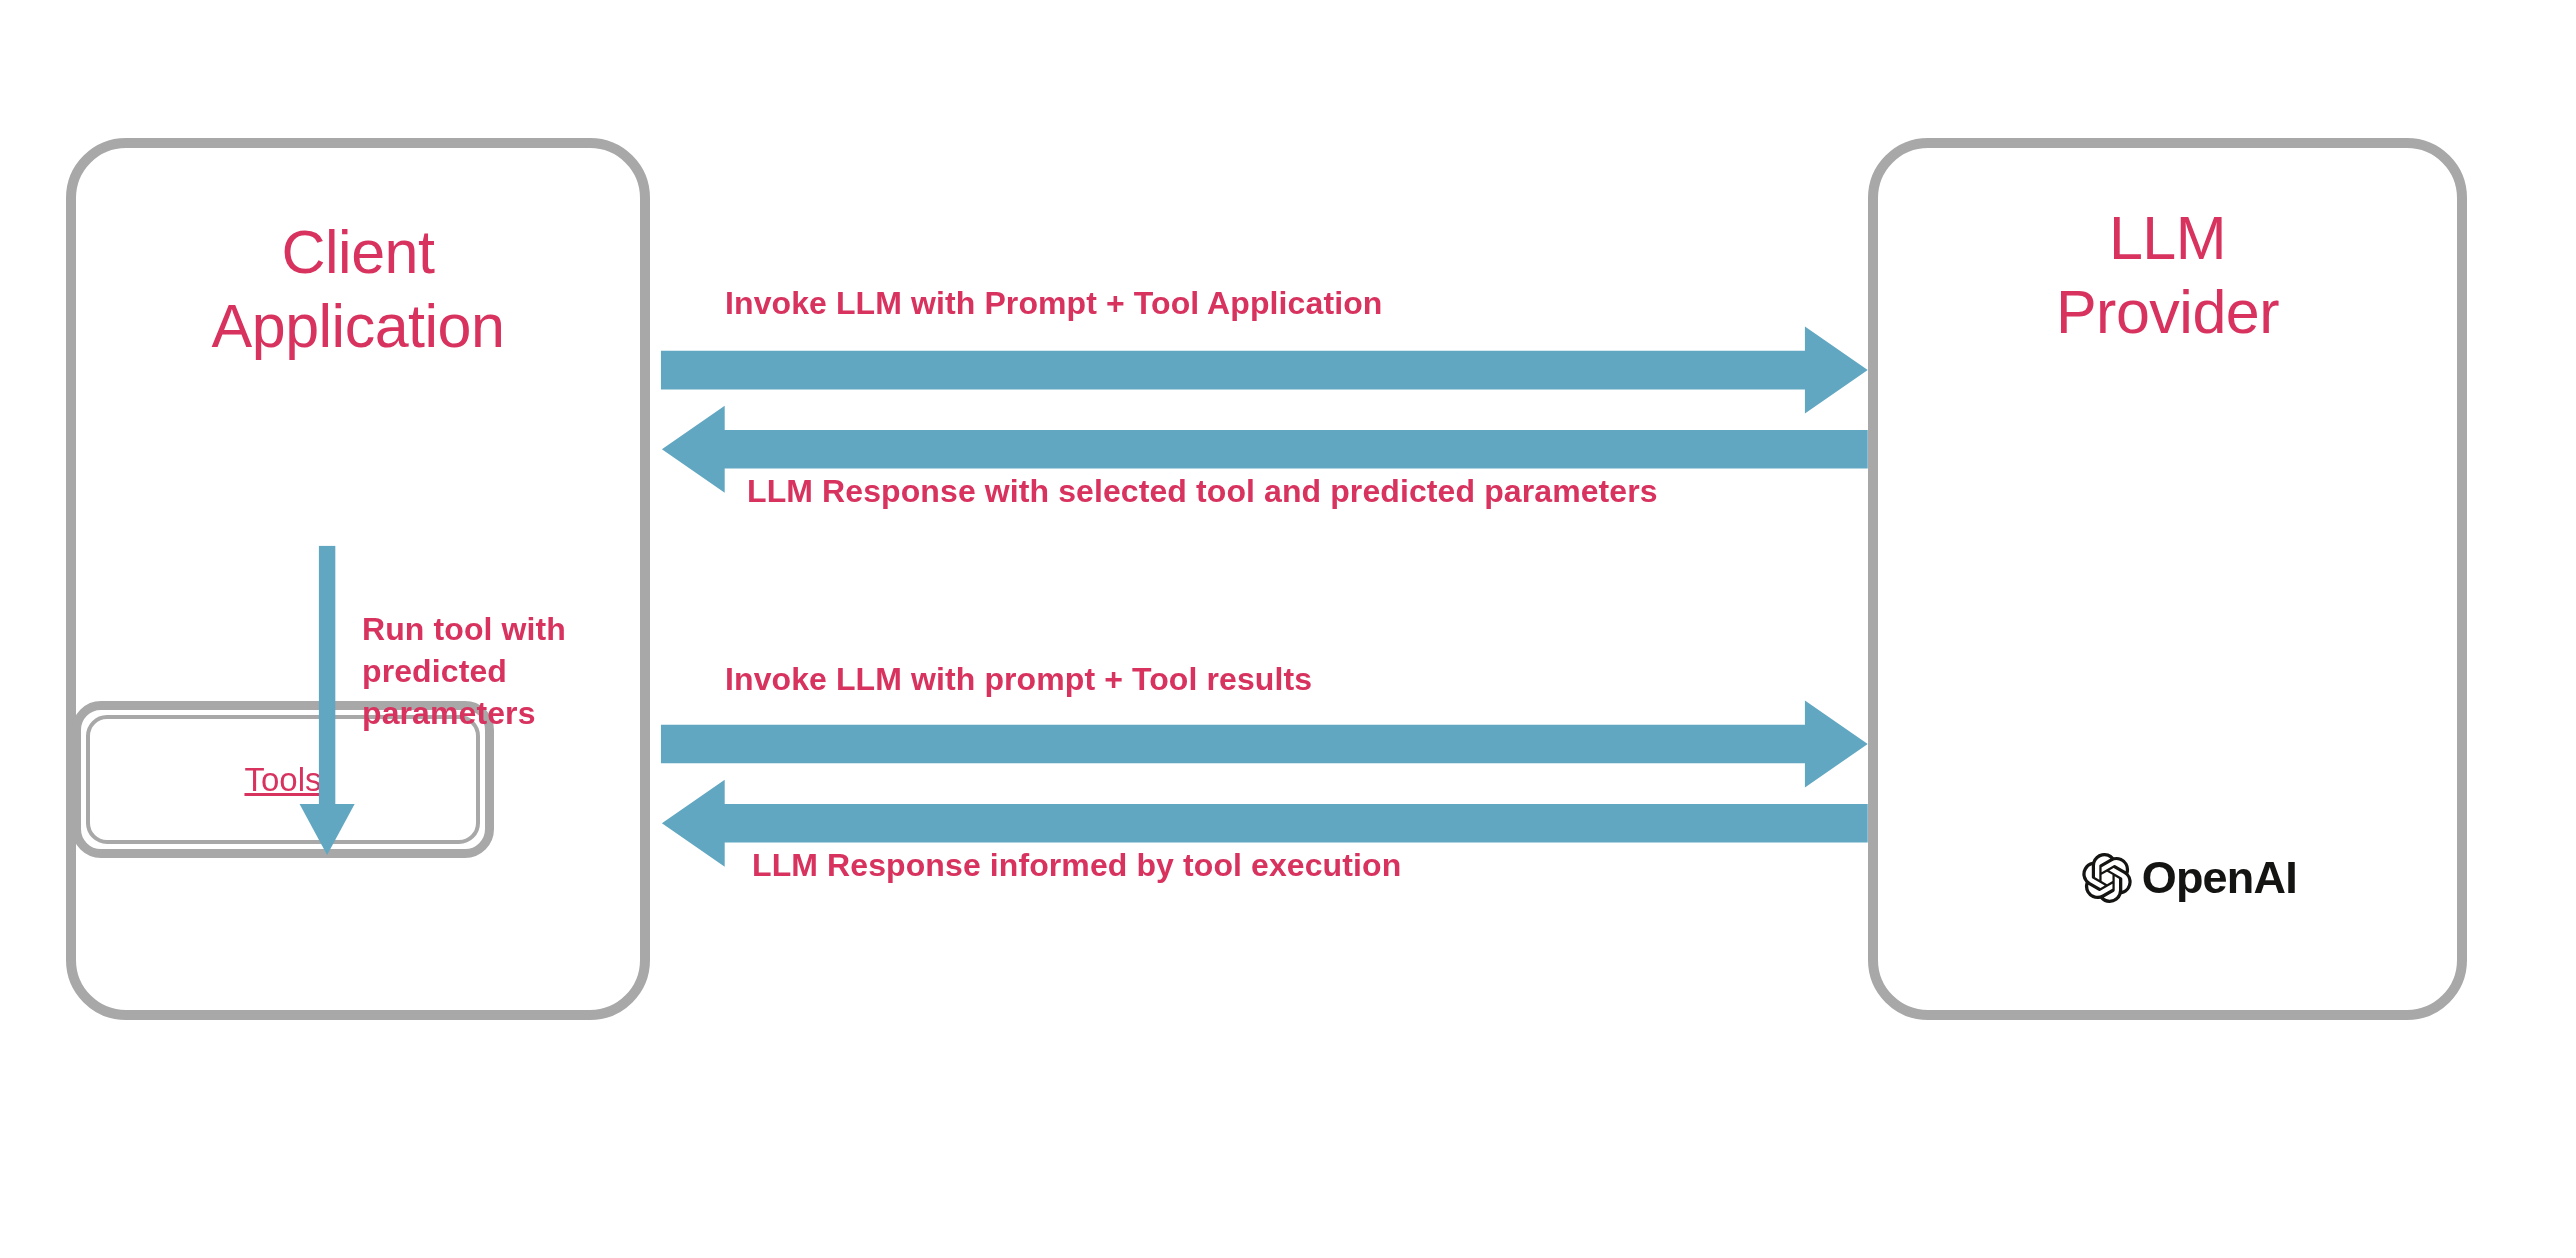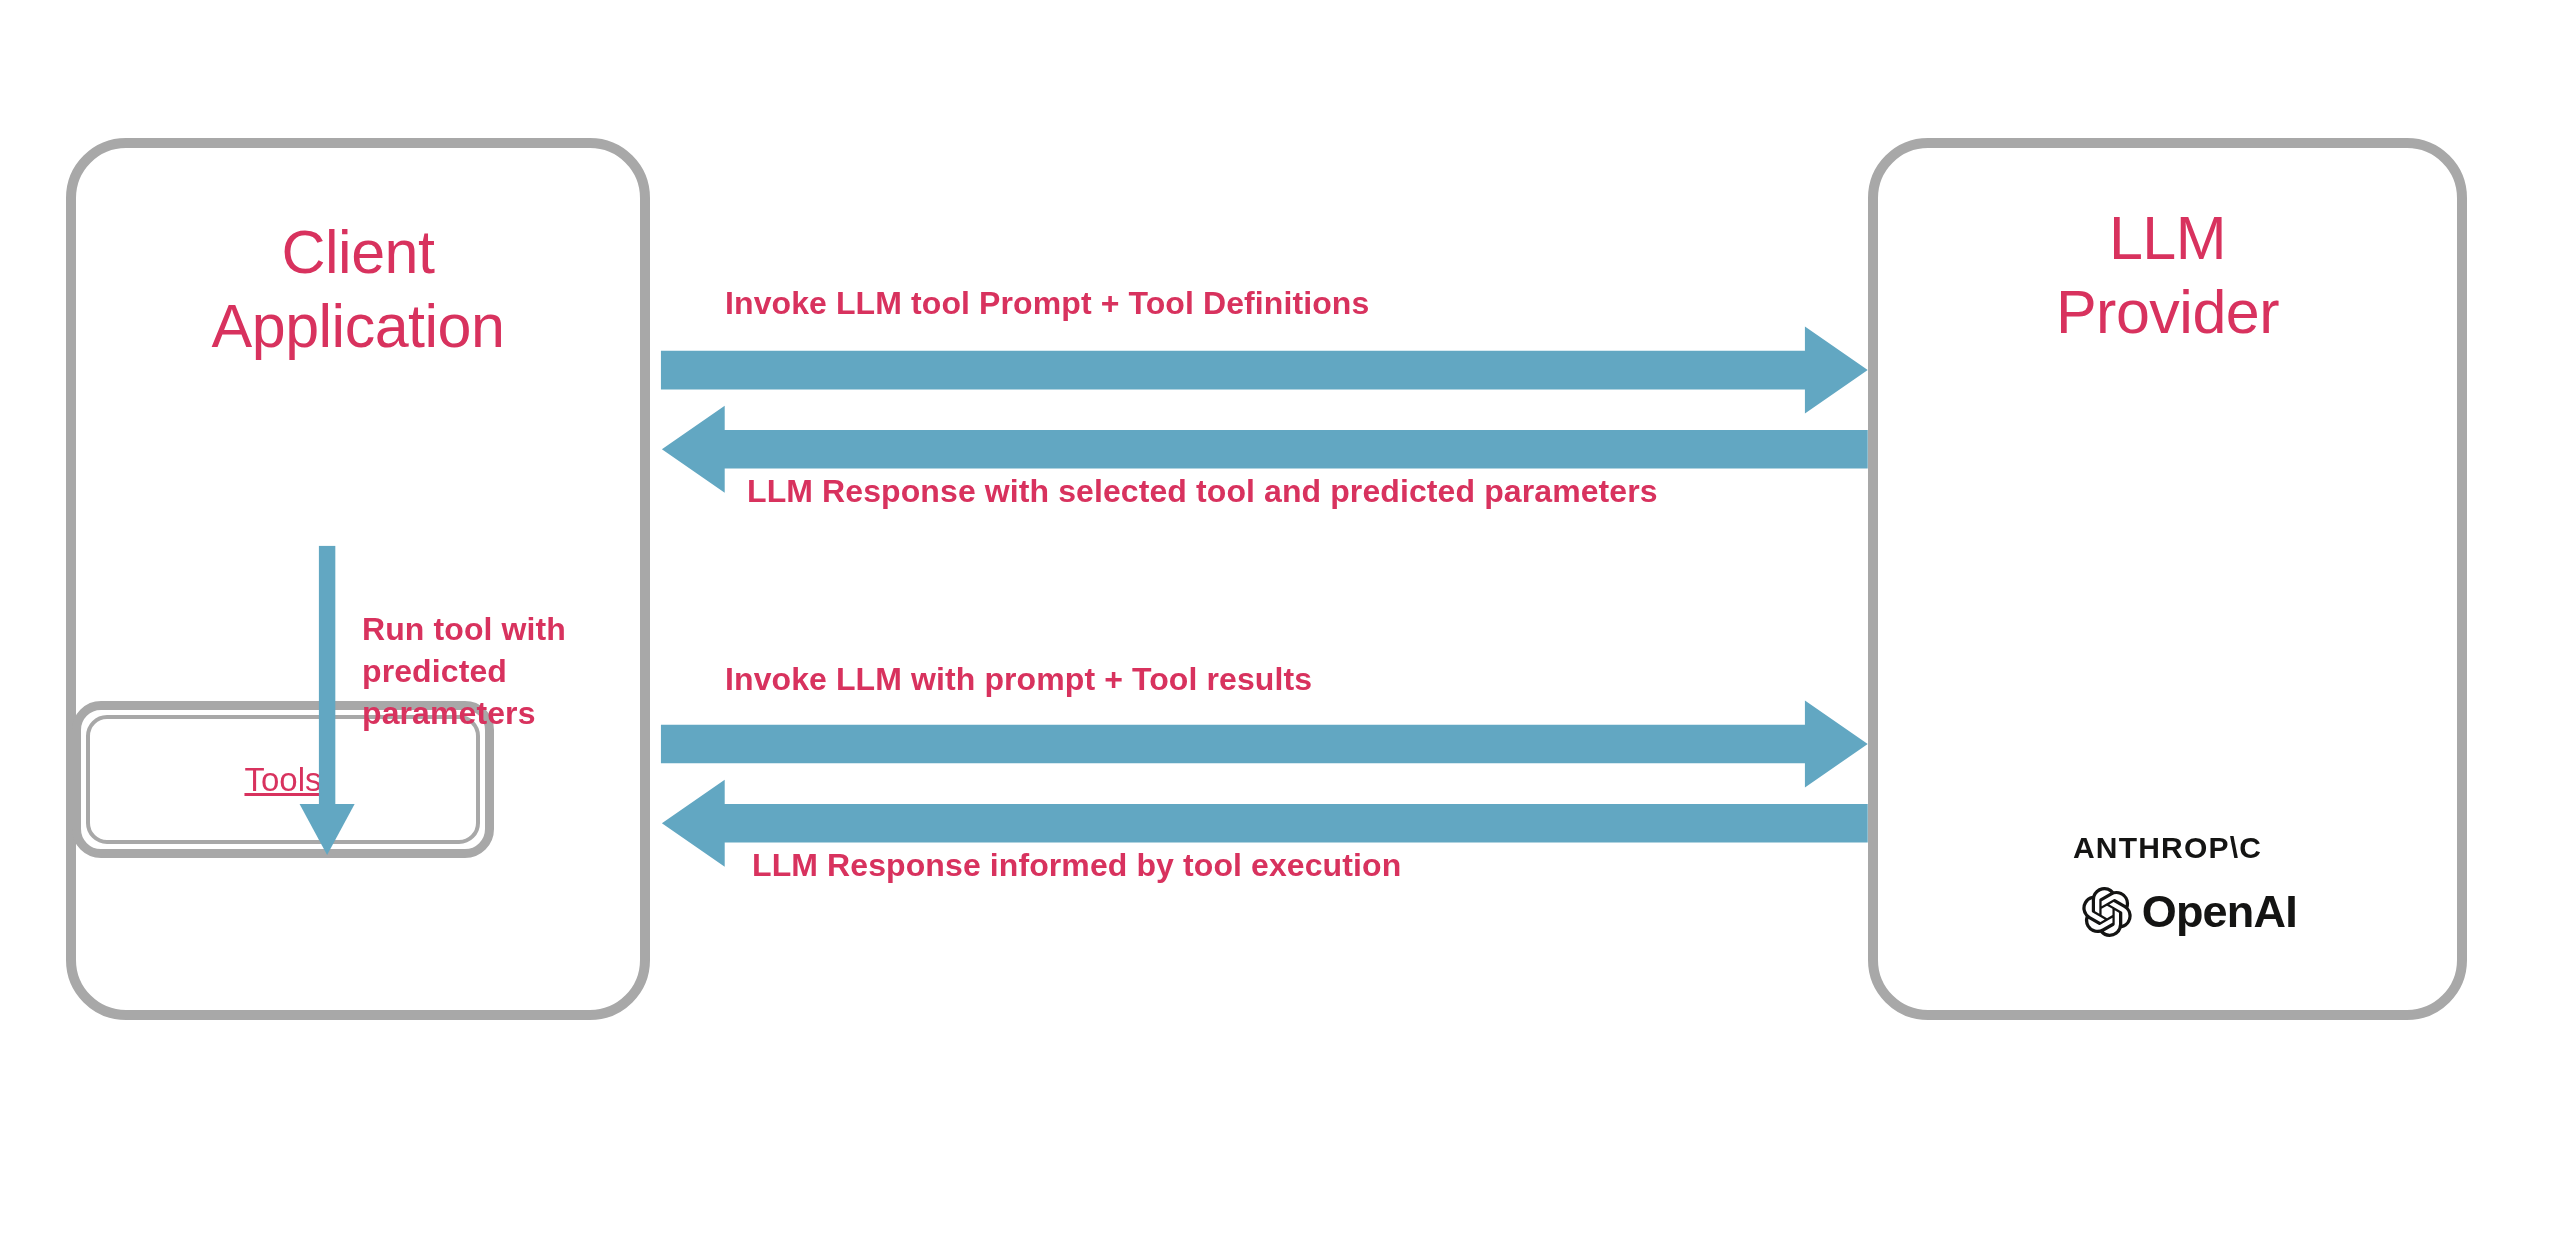--- a/index.html
+++ b/index.html
@@ -178,21 +178,20 @@
   </div>
 
   <div id="label-run-tool">Run tool with predicted parameters</div>
 
   <div class="node-box" id="provider-box"></div>
 
   <div class="node-title" id="provider-title" style="left:1868px; width:599px;">LLM
 Provider</div>
 
   <div id="logo-group">
-    <div id="anthropic-wordmark">ANTHROP\C</div>
     <div id="openai-lockup">
       <span style="display:inline-flex;">
         <svg width="50" height="50" viewBox="0 0 24 24" aria-hidden="true">
           <path fill="#141413" d="M22.282 9.821a5.985 5.985 0 0 0-.516-4.91 6.046 6.046 0 0 0-6.51-2.9A6.065 6.065 0 0 0 4.981 4.18a5.985 5.985 0 0 0-3.998 2.9 6.046 6.046 0 0 0 .743 7.097 5.98 5.98 0 0 0 .51 4.911 6.051 6.051 0 0 0 6.515 2.9A5.985 5.985 0 0 0 13.26 24a6.056 6.056 0 0 0 5.772-4.206 5.99 5.99 0 0 0 3.997-2.9 6.056 6.056 0 0 0-.747-7.073zM13.26 22.43a4.476 4.476 0 0 1-2.876-1.04l.141-.081 4.779-2.758a.795.795 0 0 0 .392-.681v-6.737l2.02 1.168a.071.071 0 0 1 .038.052v5.583a4.504 4.504 0 0 1-4.494 4.494zM3.6 18.304a4.47 4.47 0 0 1-.535-3.014l.142.085 4.783 2.759a.771.771 0 0 0 .78 0l5.843-3.369v2.332a.08.08 0 0 1-.033.062L9.74 19.95a4.5 4.5 0 0 1-6.14-1.646zM2.34 7.896a4.485 4.485 0 0 1 2.366-1.973V11.6a.766.766 0 0 0 .388.676l5.815 3.355-2.02 1.168a.076.076 0 0 1-.071 0l-4.83-2.786A4.504 4.504 0 0 1 2.34 7.872zm16.597 3.855-5.833-3.387L15.119 7.2a.076.076 0 0 1 .071 0l4.83 2.791a4.494 4.494 0 0 1-.676 8.105v-5.678a.79.79 0 0 0-.407-.667zm2.01-3.023-.141-.085-4.774-2.782a.776.776 0 0 0-.785 0L9.409 9.23V6.897a.066.066 0 0 1 .028-.062l4.83-2.787a4.5 4.5 0 0 1 6.68 4.66zm-12.64 4.135-2.02-1.164a.08.08 0 0 1-.038-.057V6.075a4.5 4.5 0 0 1 7.375-3.453l-.142.08-4.778 2.758a.795.795 0 0 0-.393.681zm1.097-2.365 2.602-1.5 2.607 1.5v2.999l-2.597 1.5-2.607-1.5z"></path>
         </svg>
       </span>
       <span id="openai-wordmark">OpenAI</span>
     </div>
   </div>
 
@@ -213,21 +212,21 @@
     <g>
       <polygon fill="#62a7c2" points="1933,832 750,832 750,807 685,852 750,897 750,872 1933,872"></polygon>
     </g>
 
     <g>
       <rect x="330" y="565" width="17" height="280" fill="#62a7c2"></rect>
       <polygon fill="#62a7c2" points="310,832 367,832 338.5,885 "></polygon>
     </g>
   </svg>
 
-  <div class="arrow-label" id="label-1">Invoke LLM tool Prompt + Tool Definitions</div>
+  <div class="arrow-label" id="label-1">Invoke LLM with Prompt + Tool Application</div>
 
   <div class="arrow-label" id="label-2">LLM Response with selected tool and predicted parameters</div>
 
   <div class="arrow-label" id="label-4">LLM Response informed by tool execution</div>
 
   <div class="arrow-label" id="label-3">Invoke LLM with prompt + Tool results</div>
 
 </div>
 
 

